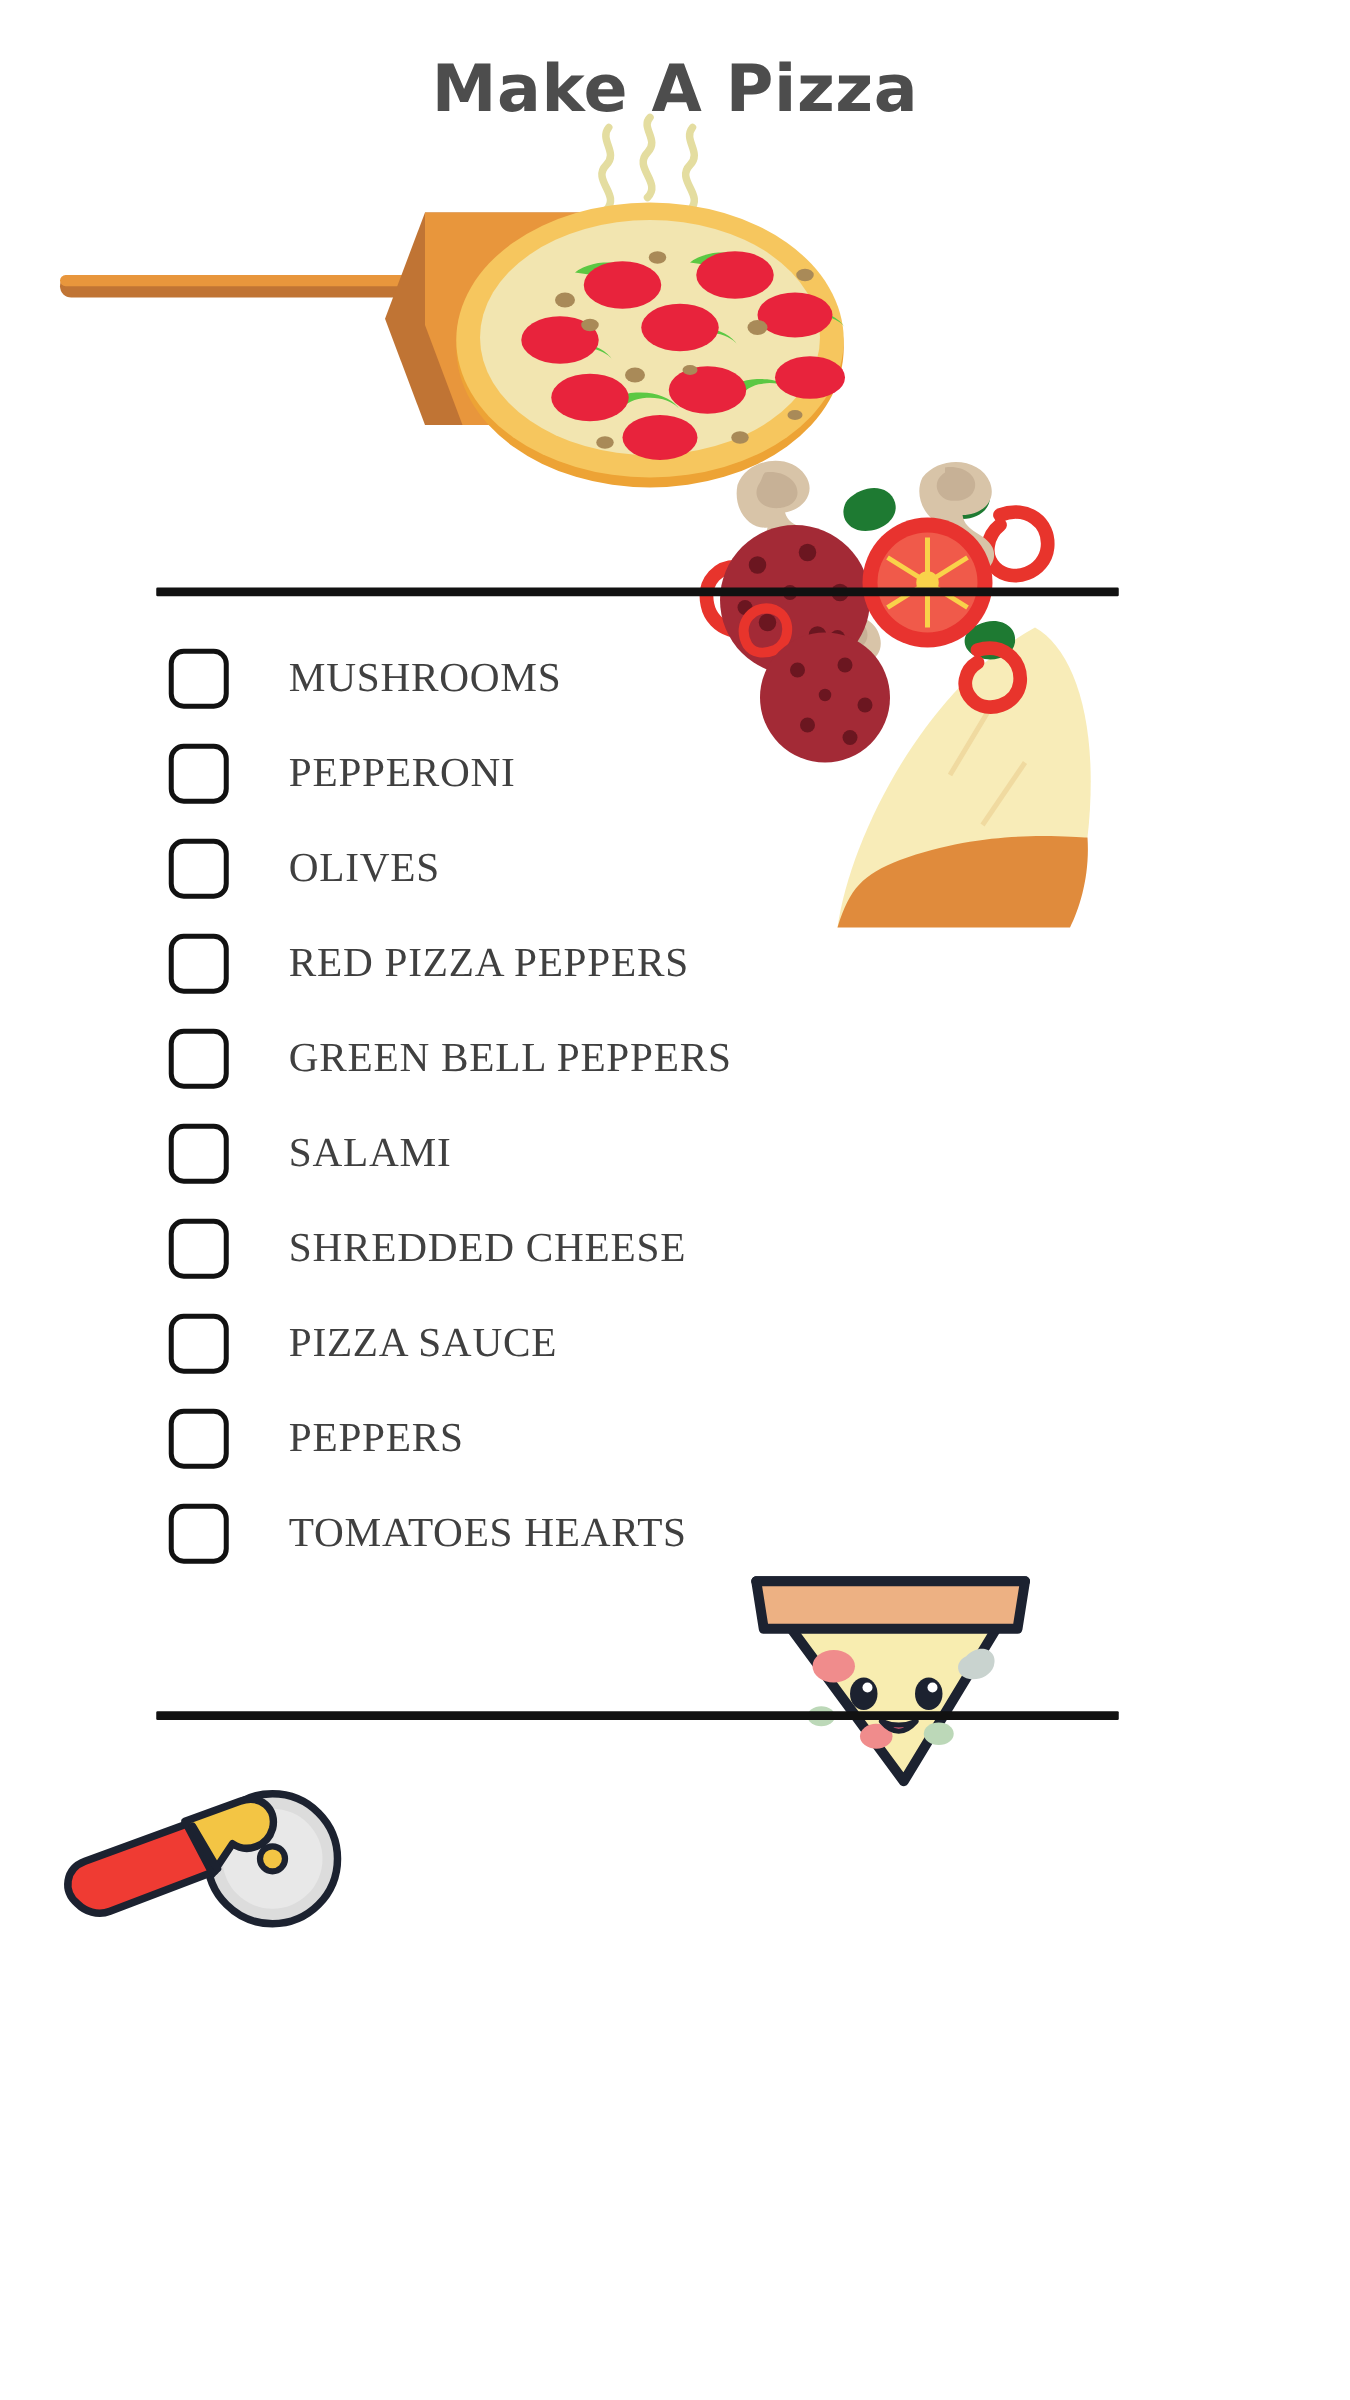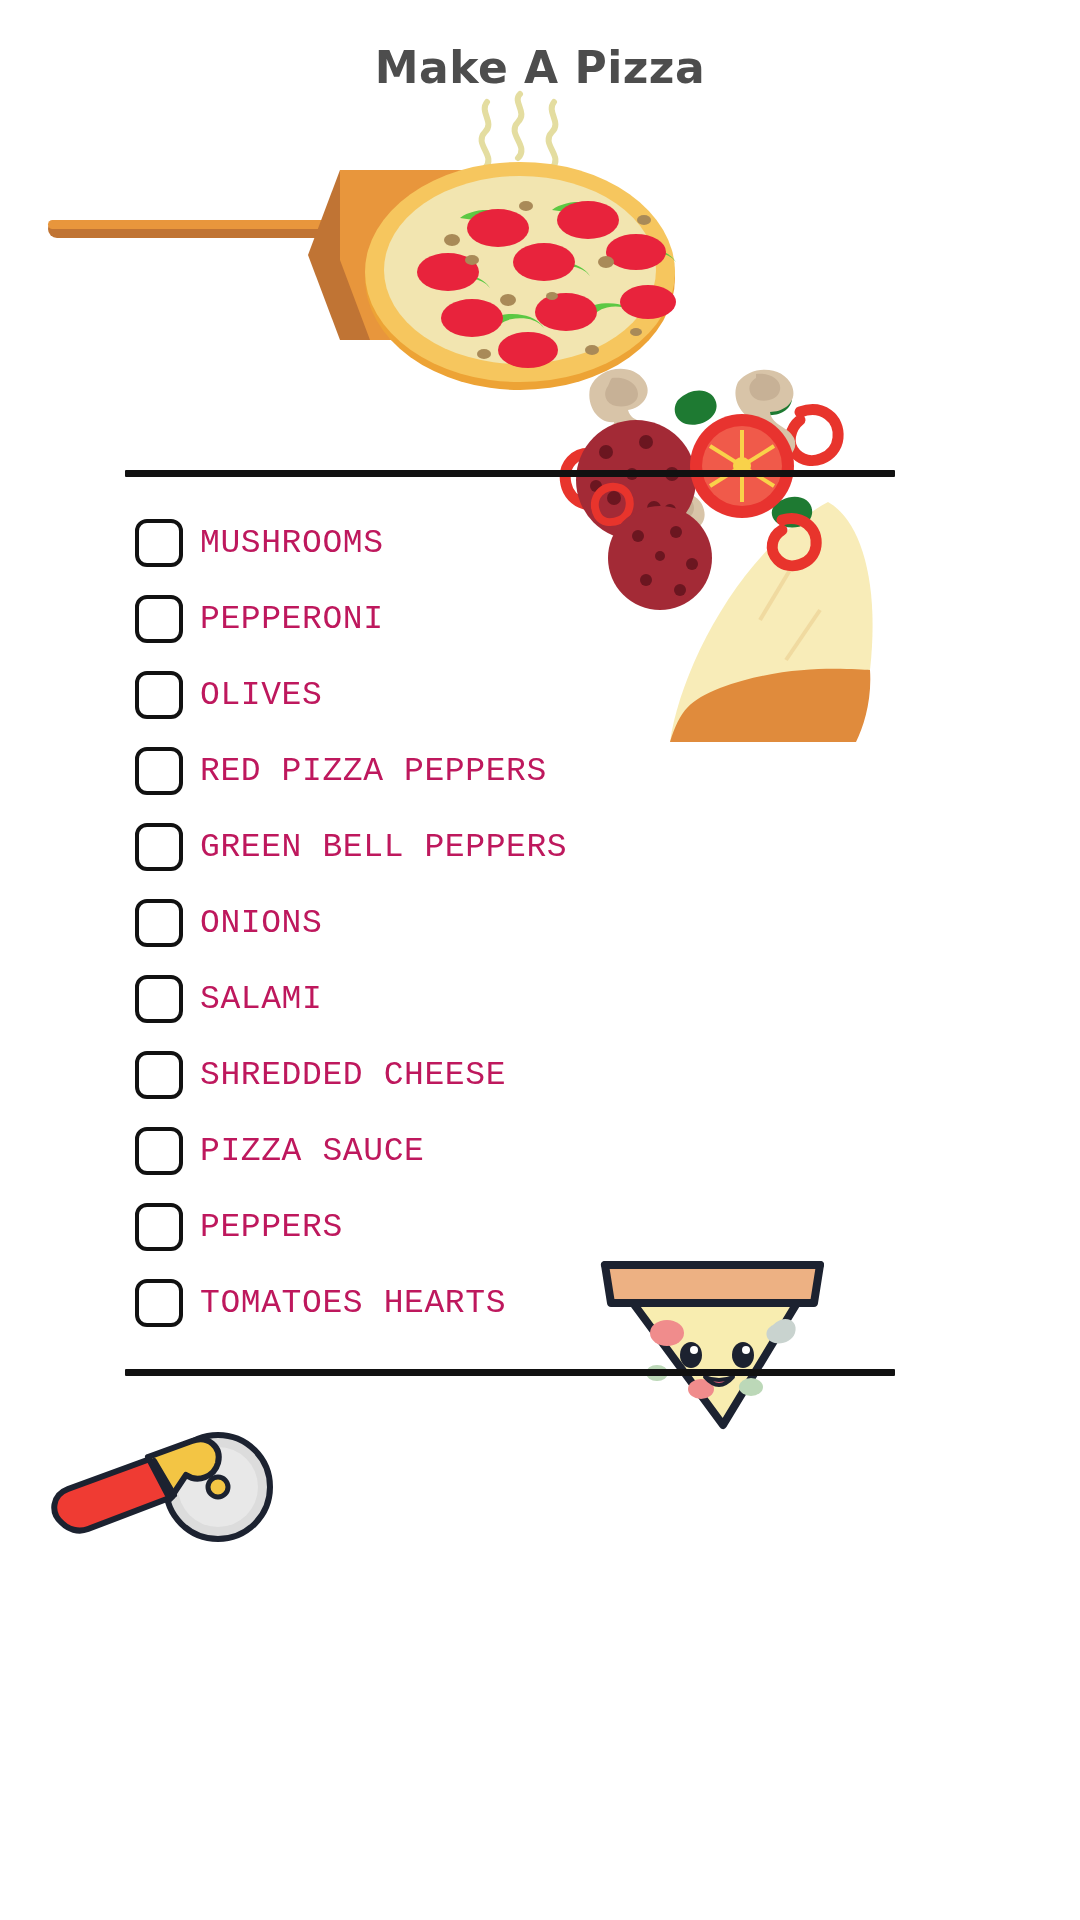--- a/index.html
+++ b/index.html
@@ -9,21 +9,21 @@
     position:relative;overflow:hidden;
   }
   .page{position:absolute;inset:0;}
 
   
   .title{
     position:absolute;top:42px;left:0;width:1080px;
     text-align:center;
     font-family:"DejaVu Sans","Liberation Sans",sans-serif;
     font-weight:bold;
-    font-size:44px;
+    font-size:52px;
     letter-spacing:0.5px;
     color:#4d4d4d;
   }
 
   
   .art{position:absolute;}
   svg{display:block;overflow:visible;}
 
   
   #peel-art{left:40px;top:110px;width:660px;height:300px;}
@@ -53,25 +53,25 @@
   .row:last-child{margin-bottom:0;}
   .cbox{
     width:48px;height:48px;
     border:4px solid #111111;
     border-radius:12px;
     background:#ffffff;
     flex:0 0 auto;
     box-sizing:border-box;
   }
   .clabel{
-    margin-left:17px;
-    font-family:Liberation Mono, monospace;
+    margin-left:48px;
+    font-family:Liberation Serif, serif;
     font-size:33px;
     letter-spacing:0.6px;
-    color:#be185d;
+    color:#404040;
     white-space:nowrap;
     line-height:1;
   }
 </style>
 </head>
 <body>
 
 <div class="page">
 
   <div class="title">Make A Pizza</div>
@@ -226,24 +226,20 @@
     <div class="row">
       <div class="cbox"></div>
       <div class="clabel">RED PIZZA PEPPERS</div>
     </div>
     <div class="row">
       <div class="cbox"></div>
       <div class="clabel">GREEN BELL PEPPERS</div>
     </div>
     <div class="row">
       <div class="cbox"></div>
-      <div class="clabel">ONIONS</div>
-    </div>
-    <div class="row">
-      <div class="cbox"></div>
       <div class="clabel">SALAMI</div>
     </div>
     <div class="row">
       <div class="cbox"></div>
       <div class="clabel">SHREDDED CHEESE</div>
     </div>
     <div class="row">
       <div class="cbox"></div>
       <div class="clabel">PIZZA SAUCE</div>
     </div>

